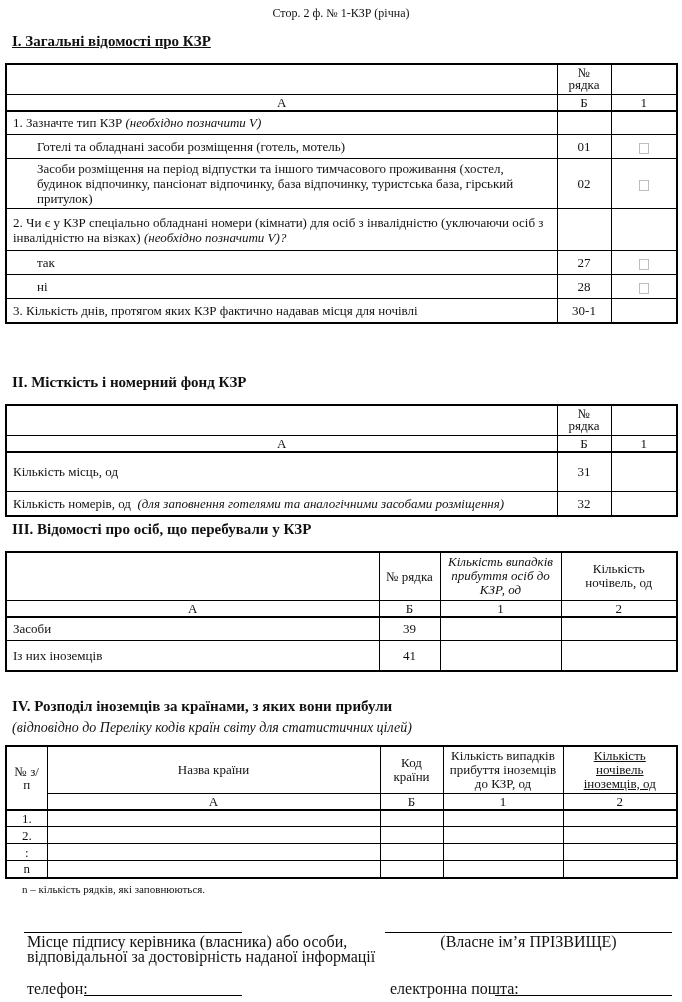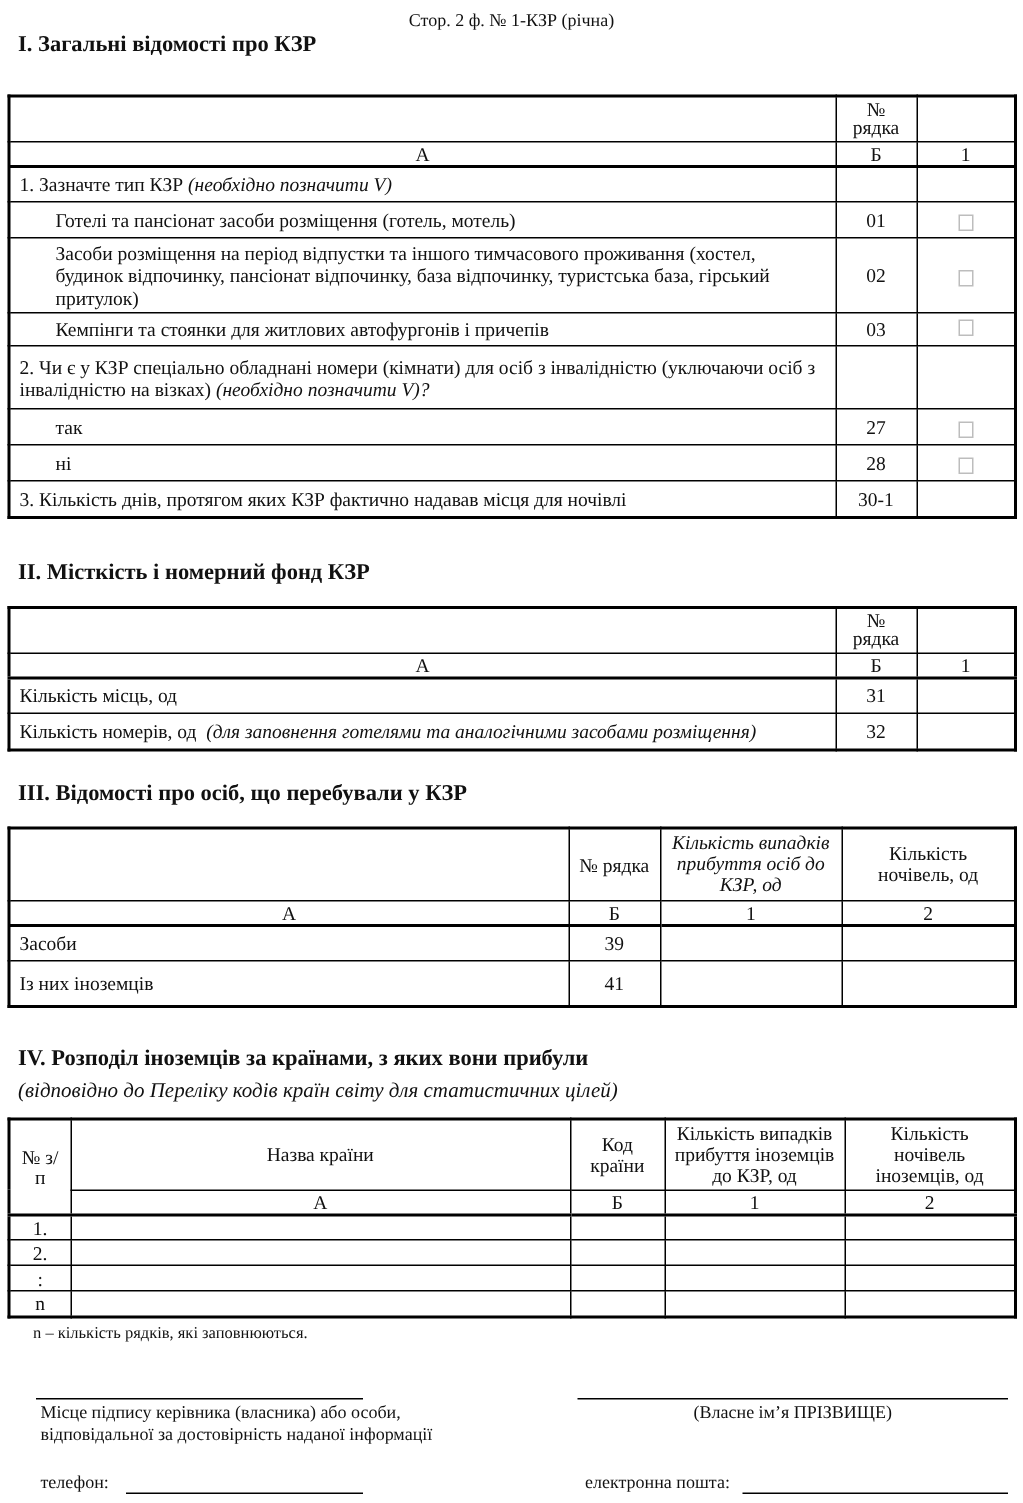--- a/index.html
+++ b/index.html
@@ -23,28 +23,28 @@
   td.c { text-align: center; }
   tr.hdr-sep td { border-bottom: 2px solid #000; }
   .small { font-size: 12px; }
   .it { font-style: italic; }
   .indent { padding-left: 30px !important; }
   .cb {
     display: inline-block; width: 8px; height: 9px; border: 1px solid #bdbdbd; vertical-align: middle;
   }
   .footnote { font-size: 11px; left: 22px; top: 883px; }
   .sigline { border-top: 1px solid #000; }
-  .sig-text { font-size: 12px; line-height: 15px; }
+  .sig-text { font-size: 16px; line-height: 15px; }
 </style>
 </head>
 <body>
 
 <div class="abs page-header">Стор. 2 ф. № 1-КЗР (річна)</div>
 
-<div class="abs sec-title" style="top:22px;">І. Загальні відомості про КЗР</div>
+<div class="abs sec-title" style="top:33px;text-decoration:underline;">І. Загальні відомості про КЗР</div>
 <table class="form" style="left:5px; top:63px; width:671px;">
   <colgroup>
       <col style="width:551px">
       <col style="width:54px">
       <col style="width:66px">
     </colgroup>
   <tbody>
       <tr style="height:30px;">
     <td></td>
     <td class="c small" style="line-height:12px;">№ рядка</td>
@@ -54,33 +54,28 @@
     <td class="c small">А</td>
     <td class="c small">Б</td>
     <td class="c small">1</td>
   </tr>
   <tr style="height:24px;">
     <td><span>1. Зазначте тип КЗР</span> <span class="it">(необхідно позначити V)</span></td>
     <td></td>
         <td></td>
   </tr>
   <tr style="height:24px;">
-    <td class="indent">Готелі та пансіонат засоби розміщення (готель, мотель)</td>
+    <td class="indent">Готелі та обладнані засоби розміщення (готель, мотель)</td>
     <td class="c">01</td>
     <td class="c"><span class="cb"></span></td>
   </tr>
   <tr style="height:50px;">
     <td class="indent">Засоби розміщення на період відпустки та іншого тимчасового проживання (хостел, будинок відпочинку, пансіонат відпочинку, база відпочинку, туристська база, гірський притулок)</td>
     <td class="c">02</td>
     <td class="c"><span class="cb"></span></td>
-  </tr>
-  <tr style="height:22px;">
-    <td class="indent">Кемпінги та стоянки для житлових автофургонів і причепів</td>
-    <td class="c">03</td>
-    <td class="c" style="vertical-align:top;"><span class="cb"></span></td>
   </tr>
   <tr style="height:42px;">
     <td><span>2. Чи є у КЗР спеціально обладнані номери (кімнати) для осіб з інвалідністю (уключаючи осіб з інвалідністю на візках)</span> <span class="it">(необхідно позначити V)?</span></td>
     <td></td>
         <td></td>
   </tr>
   <tr style="height:24px;">
     <td class="indent">так</td>
     <td class="c">27</td>
     <td class="c"><span class="cb"></span></td>
@@ -109,21 +104,21 @@
       <tr style="height:30px;">
     <td></td>
     <td class="c small" style="line-height:12px;">№ рядка</td>
     <td></td>
   </tr>
   <tr class="hdr-sep" style="height:14px;">
     <td class="c small">А</td>
     <td class="c small">Б</td>
     <td class="c small">1</td>
   </tr>
-  <tr style="height:24px;padding-left:20px;">
+  <tr style="height:40px;padding-left:20px;">
     <td>Кількість місць, од</td>
     <td class="c">31</td>
     <td></td>
   </tr>
   <tr style="height:24px;">
     <td><span>Кількість номерів, од</span>&nbsp;&nbsp;<span class="it">(для заповнення готелями та аналогічними засобами розміщення)</span></td>
     <td class="c">32</td>
     <td></td>
   </tr>
 </tbody>
@@ -174,21 +169,21 @@
       <col style="width:63px">
       <col style="width:120px">
       <col style="width:114px">
     </colgroup>
   <tbody>
       <tr style="height:47px;">
     <td class="c small" rowspan="2" style="line-height:13px; border-bottom:2px solid #000;">№ з/п</td>
     <td class="c small">Назва країни</td>
     <td class="c small" style="line-height:14px;">Код країни</td>
     <td class="c small" style="line-height:14px;">Кількість випадків прибуття іноземців до КЗР, од</td>
-    <td class="c small" style="line-height:14px;">Кількість ночівель іноземців, од</td>
+    <td class="c small" style="line-height:14px;text-decoration:underline;">Кількість ночівель іноземців, од</td>
   </tr>
   <tr class="hdr-sep" style="height:13px;">
     <td class="c small">А</td>
     <td class="c small">Б</td>
     <td class="c small">1</td>
     <td class="c small">2</td>
   </tr>
   <tr style="height:17px;">
     <td class="c small">1.</td>
     <td></td>

